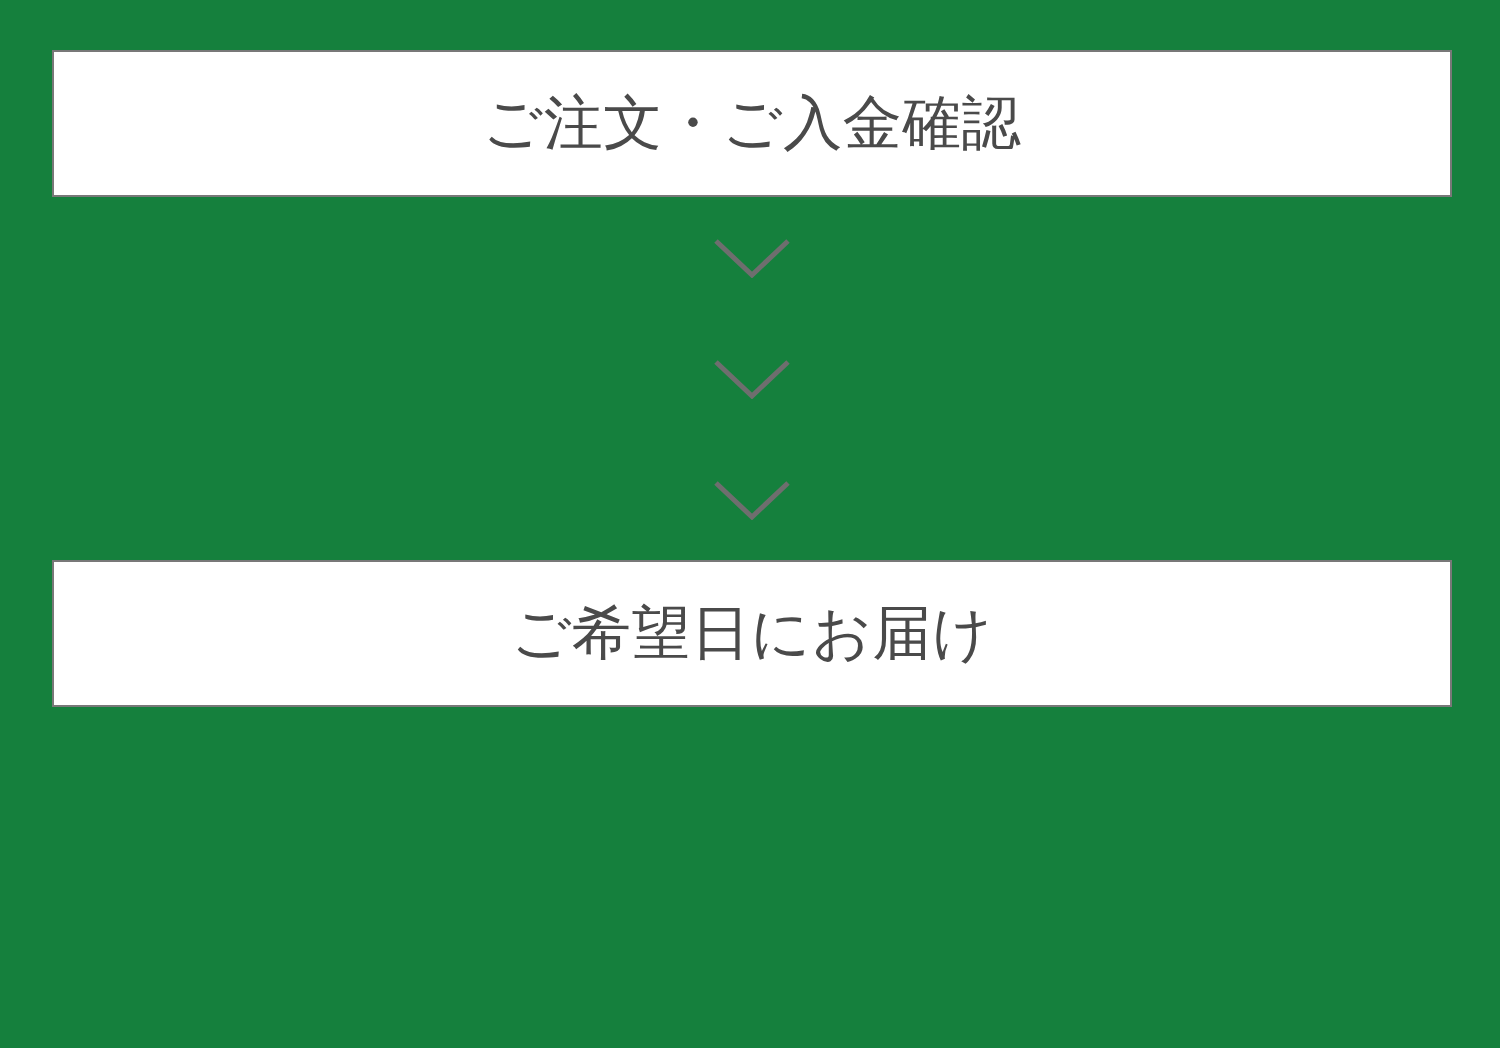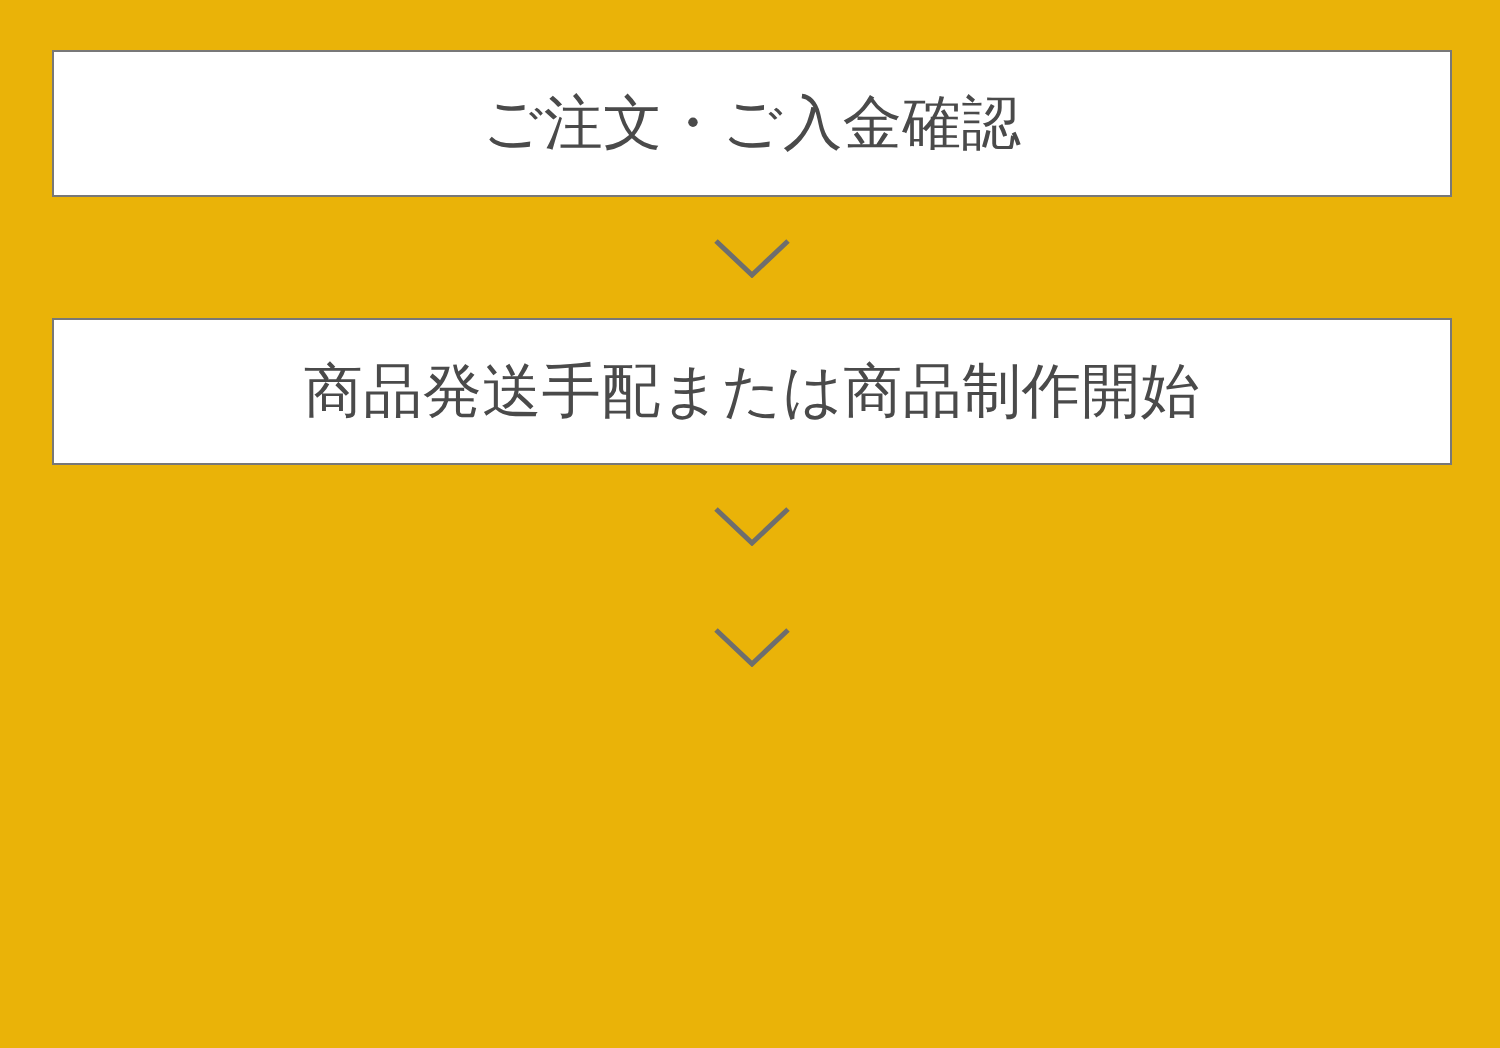--- a/index.html
+++ b/index.html
@@ -8,21 +8,21 @@
     padding: 0;
     background: #ffffff;
   }
   body {
     font-family: "DejaVu Sans", "Liberation Sans", sans-serif;
   }
   #canvas {
     position: relative;
     width: 1500px;
     height: 1048px;
-    background: #eab308;
+    background: #15803d;
     overflow: hidden;
   }
   .flow {
     position: absolute;
     left: 52px;
     top: 50px;
     width: 1400px;
   }
   .step-box {
     box-sizing: border-box;
@@ -72,32 +72,32 @@
     <div class="step-box">
       <span class="step-label">ご注文・ご入金確認</span>
     </div>
 
     <div class="connector">
       <svg class="chevron-icon" viewBox="0 0 78 40">
         <polyline points="3,3 39,37 75,3"></polyline>
       </svg>
     </div>
 
-    <div class="step-box">
-      <span class="step-label">商品発送手配または商品制作開始</span>
-    </div>
 
     <div class="connector">
       <svg class="chevron-icon" viewBox="0 0 78 40">
         <polyline points="3,3 39,37 75,3"></polyline>
       </svg>
     </div>
 
 
     <div class="connector">
       <svg class="chevron-icon" viewBox="0 0 78 40">
         <polyline points="3,3 39,37 75,3"></polyline>
       </svg>
     </div>
 
+    <div class="step-box">
+      <span class="step-label">ご希望日にお届け</span>
+    </div>
 
   </div>
 </div>
 
 </body></html>

